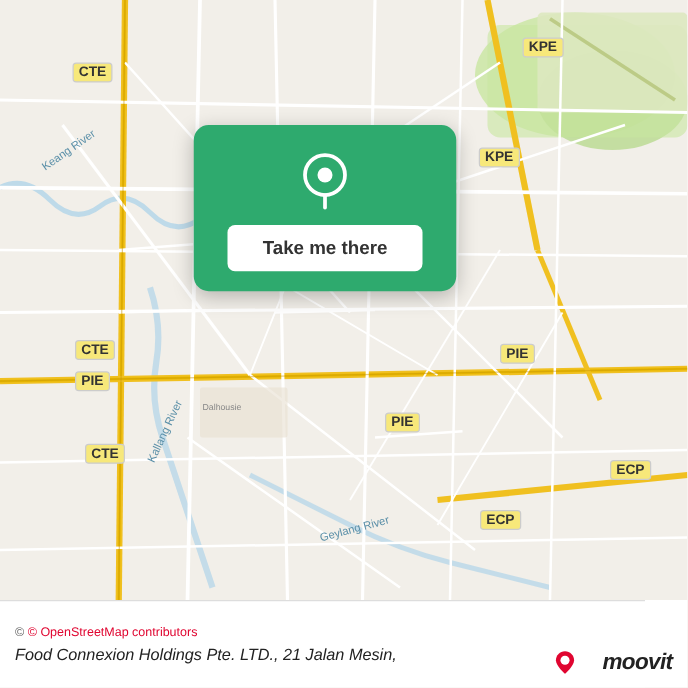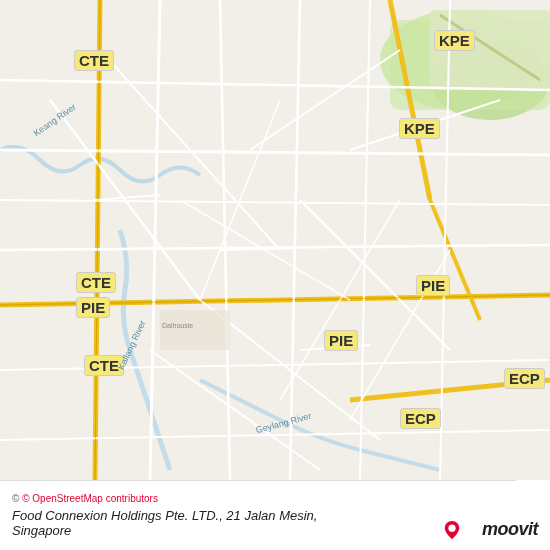--- a/index.html
+++ b/index.html
@@ -105,25 +105,24 @@
       color: #222;
       letter-spacing: -0.5px;
     }
 
     
     .road-badge {
       position: absolute;
       background-color: #f7e87a;
       border: 1px solid #ccc;
       border-radius: 3px;
-      font-size: 15px;
+      font-size: 11px;
       font-weight: bold;
       padding: 1px 4px;
       color: #333;
-      margin-left: 16px;
     }
   </style>
 </head>
 <body>
 
 <div id="map-container">
   <svg class="map-svg" viewBox="0 0 550 480" xmlns="http://www.w3.org/2000/svg">
 
     <rect width="550" height="480" fill="#f2efe9"></rect>
 
@@ -196,31 +195,39 @@
   <div class="road-badge" style="left:400px; top:275px;">PIE</div>
   <div class="road-badge" style="left:308px; top:330px;">PIE</div>
   <div class="road-badge" style="left:68px; top:355px;">CTE</div>
   <div class="road-badge" style="left:384px; top:408px;">ECP</div>
   <div class="road-badge" style="left:488px; top:368px;">ECP</div>
 
   <div style="position:absolute; left:30px; top:115px; transform:rotate(-35deg); font-size:9px; color:#5a8fa8; white-space:nowrap;">Keang River</div>
   <div style="position:absolute; left:105px; top:340px; transform:rotate(-65deg); font-size:9px; color:#5a8fa8; white-space:nowrap;">Kallang River</div>
   <div style="position:absolute; left:255px; top:418px; transform:rotate(-15deg); font-size:9px; color:#5a8fa8; white-space:nowrap;">Geylang River</div>
 
+  <div id="location-card">
+
+    <svg id="pin-icon" viewBox="0 0 48 48" xmlns="http://www.w3.org/2000/svg">
+      <circle cx="24" cy="20" r="16" fill="none" stroke="white" stroke-width="3"></circle>
+      <circle cx="24" cy="20" r="6" fill="white"></circle>
+      <line x1="24" y1="36" x2="24" y2="46" stroke="white" stroke-width="3" stroke-linecap="round"></line>
+    </svg>
+    <button id="take-me-there-btn">Take me there</button>
+  </div>
 </div>
 
 <div id="bottom-bar">
   <div id="copyright-line">
     <span>©</span>
     <span style="color:#e00530; cursor:pointer;">© OpenStreetMap contributors</span>
   </div>
   <div style="display:flex; justify-content:space-between; align-items:flex-start;font-style:italic;">
     <div>
       <div id="address-line">Food Connexion Holdings Pte. LTD., 21 Jalan Mesin,</div>
-      <div style="font-size:13px; color:#222;">Singapore</div>
     </div>
     <div id="moovit-logo">
       <svg id="moovit-pin" viewBox="0 0 20 22" xmlns="http://www.w3.org/2000/svg">
         <path d="M10 1 C5.5 1 2 4.5 2 9 C2 14 10 21 10 21 C10 21 18 14 18 9 C18 4.5 14.5 1 10 1 Z" fill="#e00530"></path>
         <circle cx="10" cy="9" r="4" fill="white"></circle>
       </svg>
       <span id="moovit-text">moovit</span>
     </div>
   </div>
 </div>

